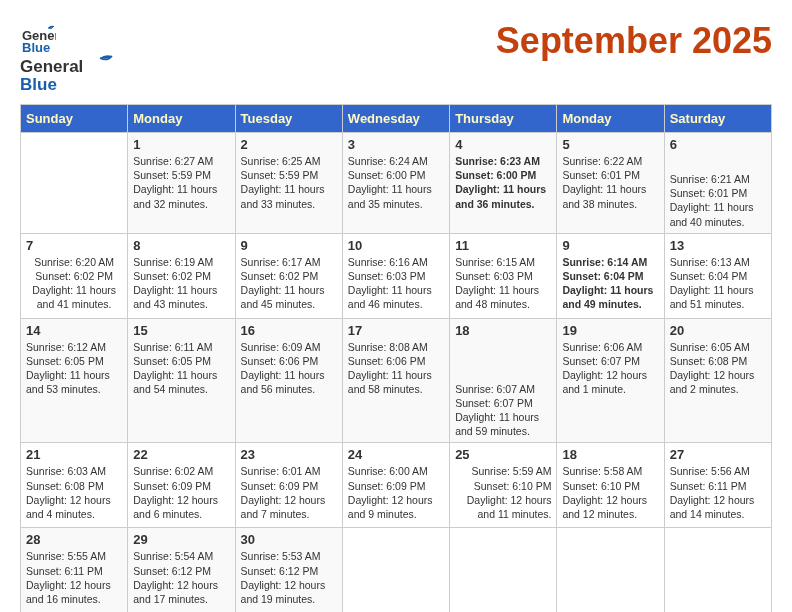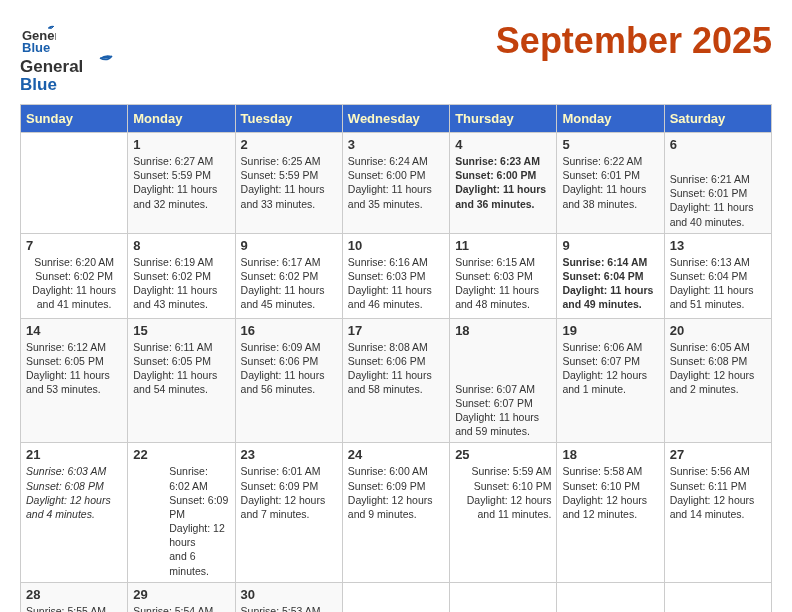--- a/index.html
+++ b/index.html
@@ -261,28 +261,28 @@
           <span class="day-num">20</span>
           <div class="day-info" style="white-space: pre-line;">Sunrise: 6:05 AM
 Sunset: 6:08 PM
 Daylight: 12 hours
 and 2 minutes.</div>
         </td>
       </tr>
       <tr>
         <td>
           <span class="day-num">21</span>
-          <div class="day-info" style="white-space: pre-line; font-style: italic;">Sunrise: 6:03 AM
+          <div class="day-info" style="white-space: pre-line;">Sunrise: 6:03 AM
 Sunset: 6:08 PM
 Daylight: 12 hours
 and 4 minutes.</div>
         </td>
         <td>
           <span class="day-num">22</span>
-          <div class="day-info" style="white-space: pre-line; margin-left: 36px;">Sunrise: 6:02 AM
+          <div class="day-info" style="white-space: pre-line;">Sunrise: 6:02 AM
 Sunset: 6:09 PM
 Daylight: 12 hours
 and 6 minutes.</div>
         </td>
         <td>
           <span class="day-num">23</span>
           <div class="day-info" style="white-space: pre-line;">Sunrise: 6:01 AM
 Sunset: 6:09 PM
 Daylight: 12 hours
 and 7 minutes.</div>

